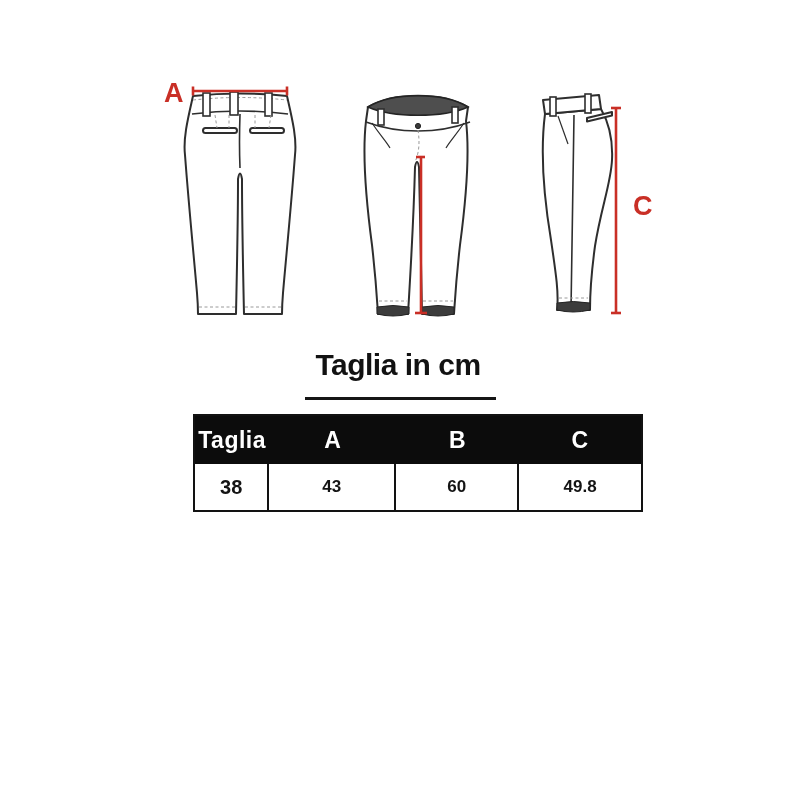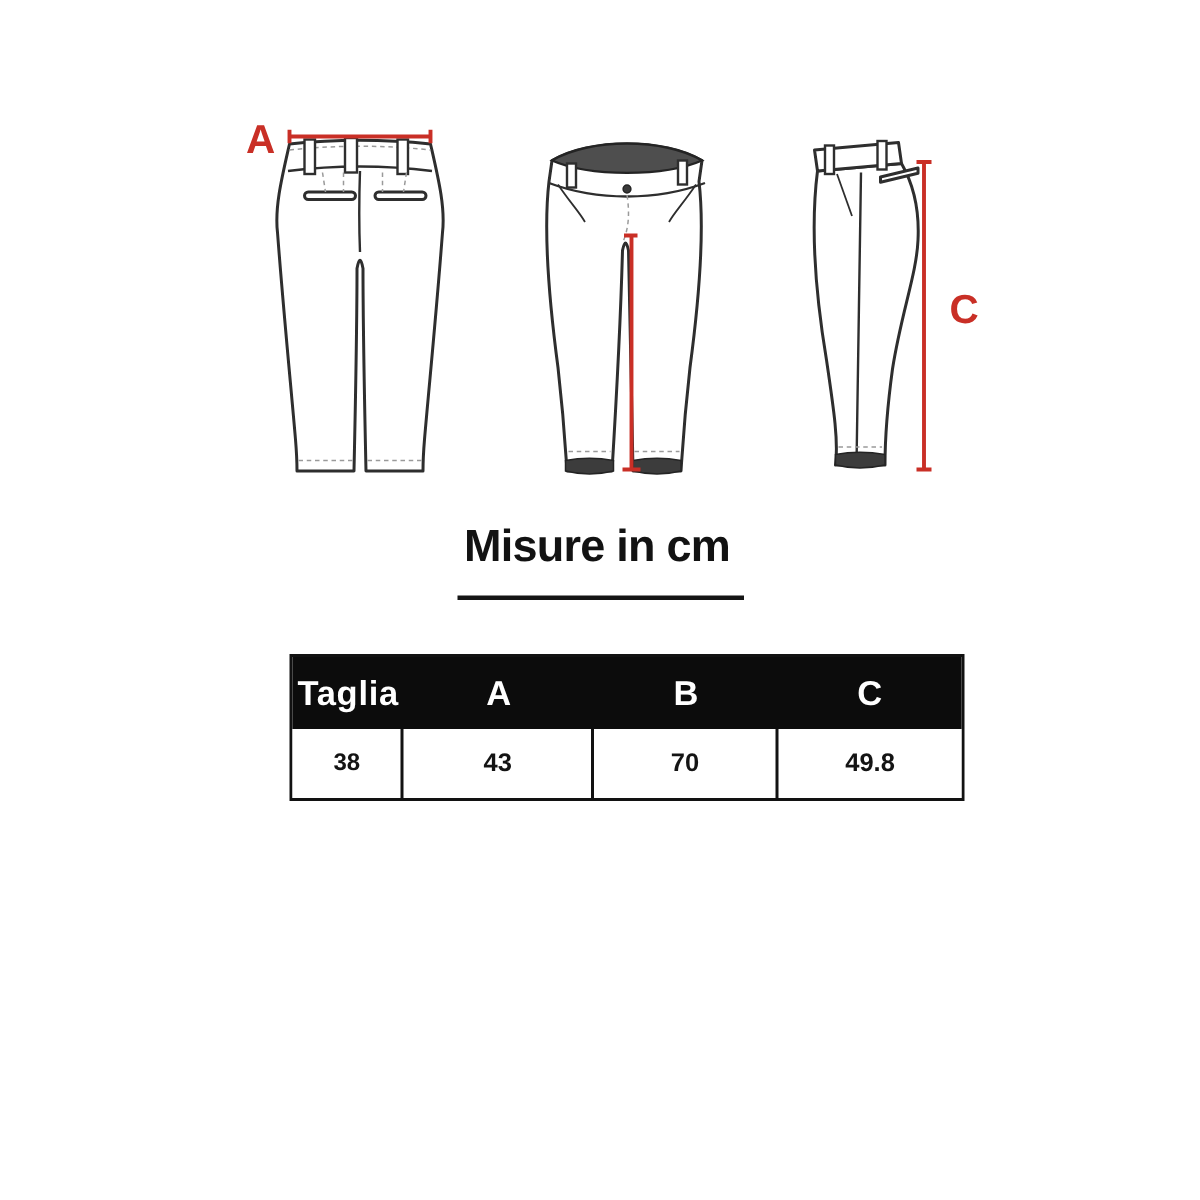--- a/index.html
+++ b/index.html
@@ -20,29 +20,29 @@
   .drawing-side  { left:535px; top:88px;  width:95px;  height:232px; }
 
   .section-title {
     position:absolute; left:0; top:348px; width:796px; text-align:center;
     font-size:30px; font-weight:800; color:#121212; letter-spacing:-0.5px;
   }
   .title-underline {
     position:absolute; left:305px; top:397px; width:191px; height:3px; background:#151515;
   }
 
-  .size-table { position:absolute; left:193px; top:436px; width:450px; border:2px solid #121212; }
+  .size-table { position:absolute; left:193px; top:414px; width:450px; border:2px solid #121212; }
   .size-table .thead { display:flex; height:48px; background:#0c0c0c; }
   .size-table .trow  { display:flex; height:46px; background:#ffffff; }
   .size-table .cell  { display:flex; align-items:center; justify-content:center; }
   .thead .cell { color:#ffffff; font-weight:700; font-size:23px; letter-spacing:0.5px; }
   .trow  .cell { color:#141414; font-weight:700; font-size:17px; border-right:2px solid #121212; }
   .trow  .cell:last-child { border-right:none; }
   .col-0 { width:75px; } .col-1 { width:128px; } .col-2 { width:124px; } .col-3 { width:123px; }
-  .trow .col-0 { font-size:16px; }
+  .trow .col-0 { font-size:20px; }
 
   svg .outline { fill:#ffffff; stroke:#2e2e2e; stroke-width:2; stroke-linejoin:round; }
   svg .seam    { fill:none; stroke:#2e2e2e; stroke-width:1.6; }
   svg .thin    { fill:none; stroke:#2e2e2e; stroke-width:1.2; }
   svg .stitch  { fill:none; stroke:#9a9a9a; stroke-width:1; stroke-dasharray:3 2.5; }
   svg .darkfill{ fill:#4e4e4e; stroke:#242424; stroke-width:1.6; }
   svg .hemfill { fill:#3c3c3c; stroke:#242424; stroke-width:1; }
   svg .loop    { fill:#ffffff; stroke:#2e2e2e; stroke-width:1.6; }
   svg .redline { fill:none; stroke:#c92f26; stroke-width:2.6; stroke-linecap:butt; }
 </style>
@@ -113,31 +113,31 @@
       <path class="stitch" d="M24,210 L53,210"></path>
       <path class="hemfill" d="M22,215 Q38,212 55,215 L55,222 Q38,226 22,222 Z"></path>
     </g>
     <g>
       <path class="redline" d="M81,20 L81,225"></path>
       <path class="redline" d="M76,20 L86,20"></path>
       <path class="redline" d="M76,225 L86,225"></path>
     </g>
   </svg>
 
-  <div class="section-title">Misure in cm</div>
+  <div class="section-title">Taglia in cm</div>
   <div class="title-underline"></div>
 
   <div class="size-table">
     <div class="thead">
       <div class="cell col-0">Taglia</div>
       <div class="cell col-1">A</div>
       <div class="cell col-2">B</div>
       <div class="cell col-3">C</div>
     </div>
     <div class="trow">
       <div class="cell col-0">38</div>
       <div class="cell col-1">43</div>
-      <div class="cell col-2">70</div>
+      <div class="cell col-2">60</div>
       <div class="cell col-3">49.8</div>
     </div>
   </div>
 
 </div>
 
 </body></html>

